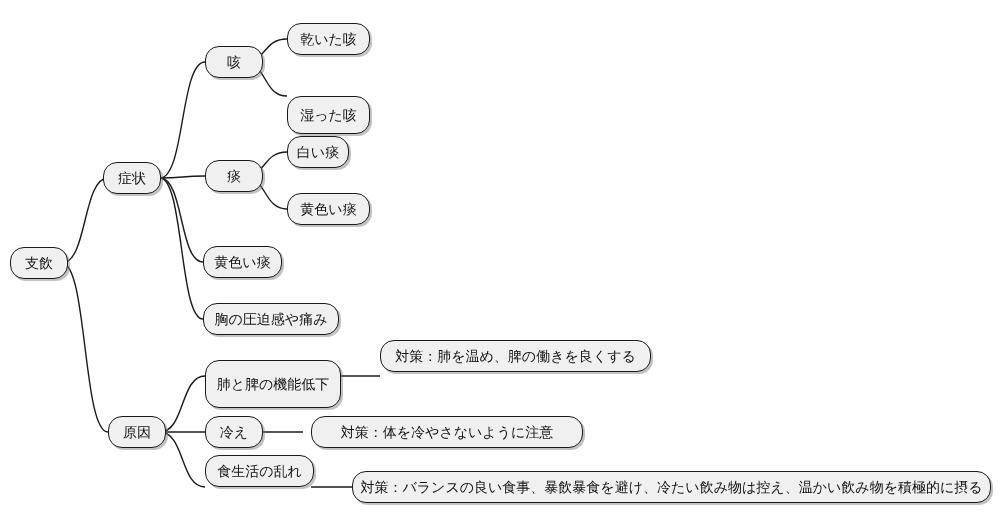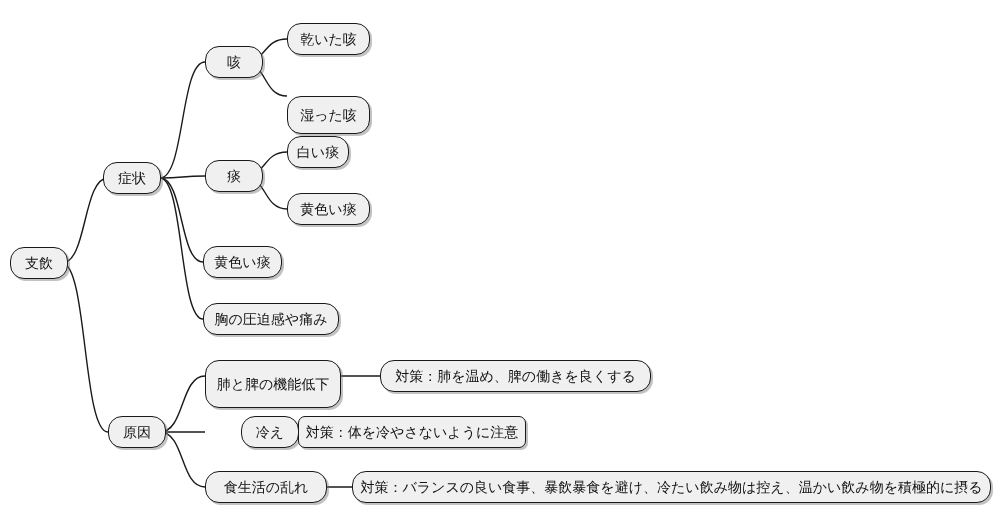--- a/index.html
+++ b/index.html
@@ -102,29 +102,29 @@
       </div>
       <div class="node" style="left: 203px; top: 303px; width: 136px; height: 32px;">
         <span class="node-label">胸の圧迫感や痛み</span>
       </div>
       <div class="node" style="left: 108px; top: 416px; width: 52px; height: 32px;">
         <span class="node-label">原因</span>
       </div>
       <div class="node" style="left: 205px; top: 360px; width: 136px; height: 48px;">
         <span class="node-label">肺と脾の機能低下</span>
       </div>
-      <div class="node" style="left: 380px; top: 360px; width: 271px; height: 32px;">
+      <div class="node" style="left: 380px; top: 340px; width: 271px; height: 32px;">
         <span class="node-label">対策：肺を温め、脾の働きを良くする</span>
       </div>
-      <div class="node" style="left: 205px; top: 416px; width: 52px; height: 32px; margin-left: 36px;">
+      <div class="node" style="left: 205px; top: 416px; width: 52px; height: 32px;">
         <span class="node-label">冷え</span>
       </div>
-      <div class="node" style="left: 298px; top: 416px; width: 228px; height: 32px; border-radius: 7px;">
+      <div class="node" style="left: 311px; top: 416px; width: 272px; height: 32px;">
         <span class="node-label">対策：体を冷やさないように注意</span>
       </div>
-      <div class="node" style="left: 205px; top: 471px; width: 122px; height: 32px;">
+      <div class="node" style="left: 205px; top: 455px; width: 109px; height: 32px;">
         <span class="node-label">食生活の乱れ</span>
       </div>
       <div class="node" style="left: 352px; top: 471px; width: 639px; height: 32px;">
         <span class="node-label">対策：バランスの良い食事、暴飲暴食を避け、冷たい飲み物は控え、温かい飲み物を積極的に摂る</span>
       </div>
     </div>
 </div>
 
 </body></html>

